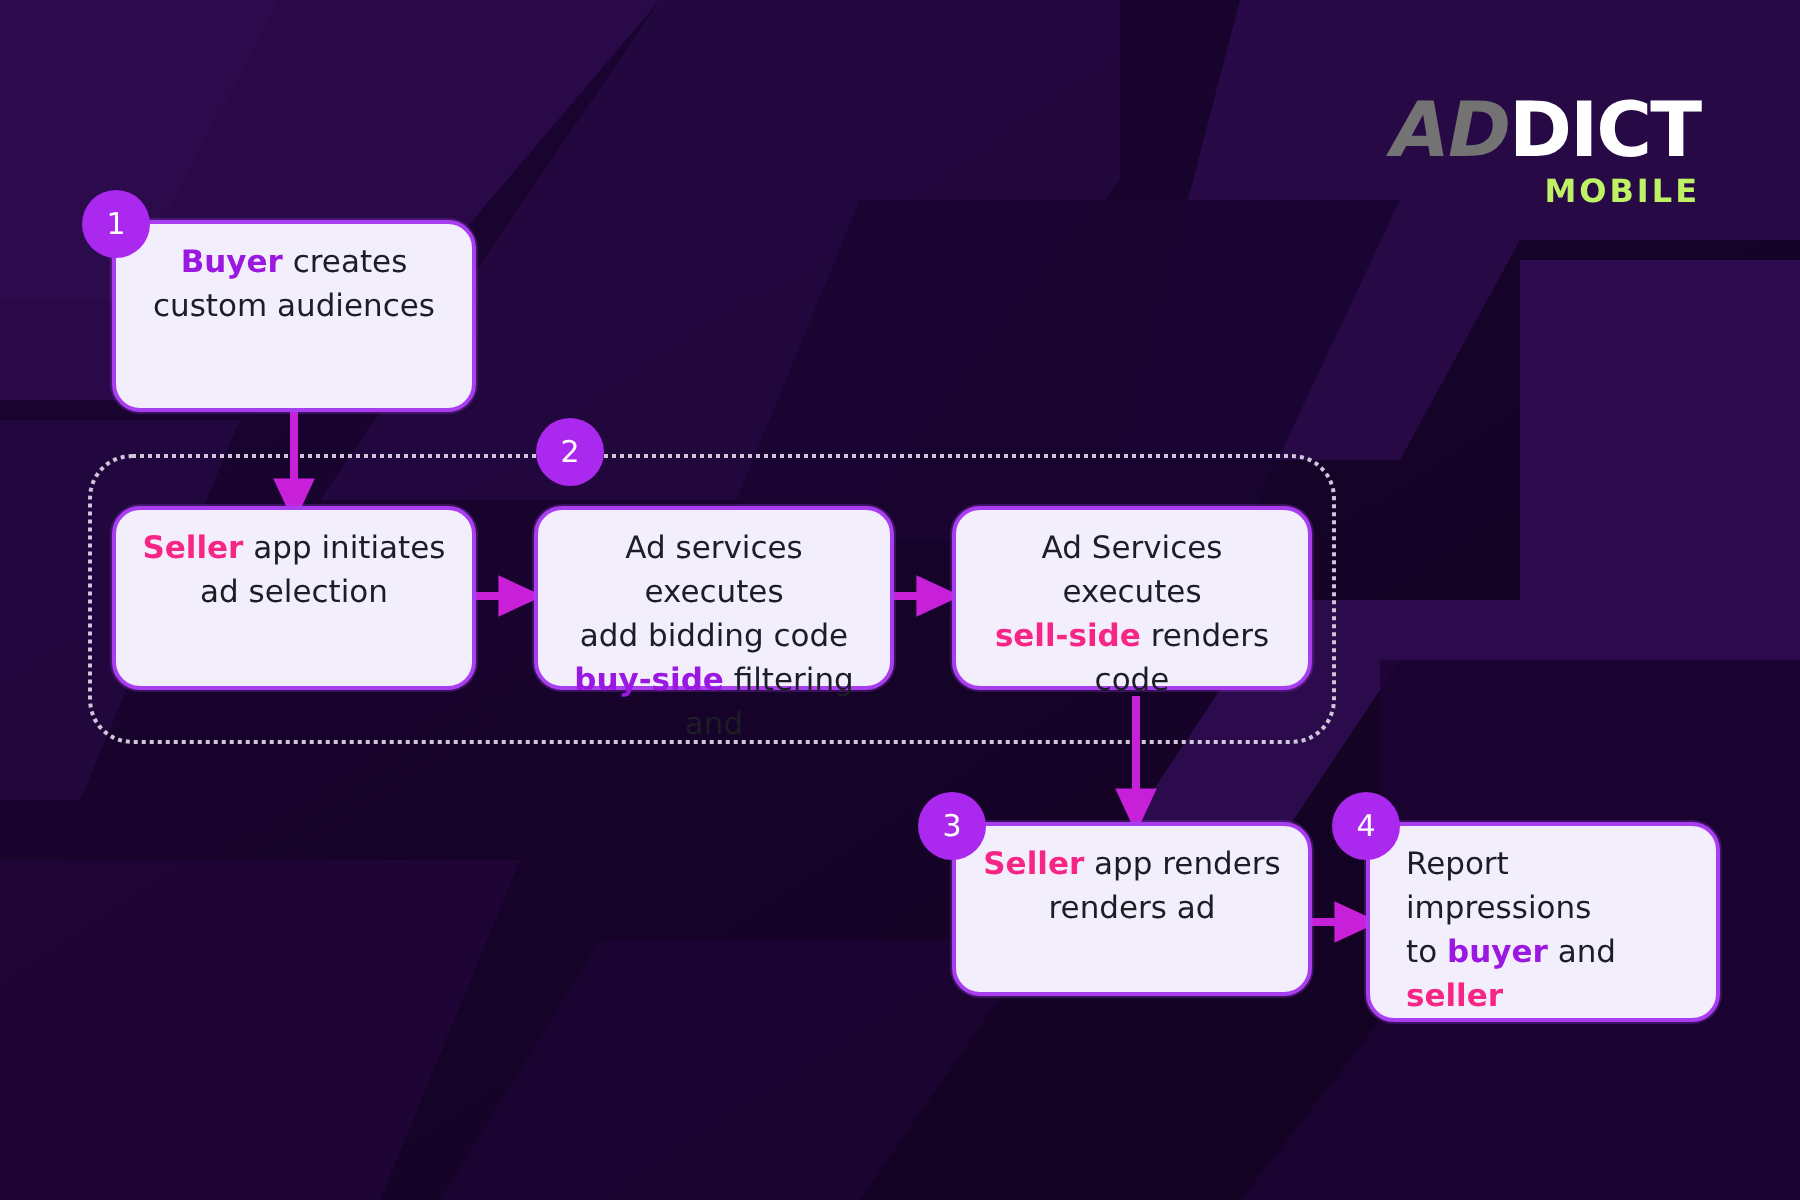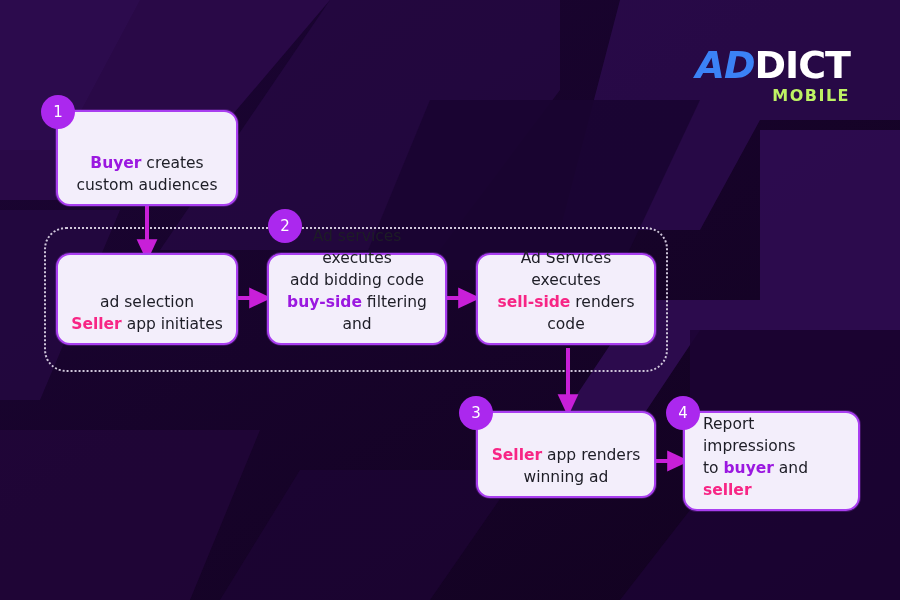--- a/index.html
+++ b/index.html
@@ -37,21 +37,21 @@
     user-select: none;
   }
   .logo-main {
     font-family: "DejaVu Sans", sans-serif;
     font-size: 38px;
     font-weight: bold;
     letter-spacing: -1px;
     white-space: nowrap;
   }
   .logo-ad {
-    color: #3b82f6;
+    color: #737373;
     font-style: italic;
   }
   .logo-dict {
     color: #ffffff;
     margin-top: 44px;
   }
   .logo-sub {
     margin-top: 4px;
     font-size: 16px;
     letter-spacing: 1.5px;
@@ -73,21 +73,21 @@
   .node {
     position: absolute;
     box-sizing: border-box;
     background: #f3eefb;
     border: 2px solid #a93ef0;
     border-radius: 14px;
     color: #1d1d26;
     font-size: 15.5px;
     line-height: 22px;
     display: flex;
-    align-items: flex-end;
+    align-items: flex-start;
     justify-content: center;
     text-align: center;
     padding: 8px 12px;
     box-shadow: 0 0 0 1px rgba(168, 62, 240, 0.25);
   }
   .node .txt { width: 100%; }
   .node.left-align { justify-content: flex-start; text-align: left; }
   .node.left-align .txt { padding-left: 6px; }
   b.purple { color: #9b18e0; font-weight: bold; }
   b.pink { color: #f72585; font-weight: bold; }
@@ -172,22 +172,22 @@
       <div>custom audiences</div>
     </div>
   </div>
 
   <div class="badge" style="left:268px;top:209px;">
     <span>2</span>
   </div>
 
   <div class="node" style="left:56px;top:253px;width:182px;height:92px;">
     <div class="txt">
+      <div><b class="pink">Seller</b><span> app initiates</span></div>
       <div>ad selection</div>
-      <div><b class="pink">Seller</b><span> app initiates</span></div>
     </div>
   </div>
 
   <div class="node" style="left:267px;top:253px;width:180px;height:92px;">
     <div class="txt">
       <div>Ad services executes</div>
       <div>add bidding code</div>
       <div><b class="purple">buy-side</b><span> filtering and</span></div>
     </div>
   </div>
@@ -199,21 +199,21 @@
       <div>code</div>
     </div>
   </div>
 
   <div class="badge" style="left:459px;top:396px;">
     <span>3</span>
   </div>
   <div class="node" style="left:476px;top:411px;width:180px;height:87px;">
     <div class="txt">
       <div><b class="pink">Seller</b><span> app renders</span></div>
-      <div>winning ad</div>
+      <div>renders ad</div>
     </div>
   </div>
 
   <div class="badge" style="left:666px;top:396px;">
     <span>4</span>
   </div>
   <div class="node left-align" style="left:683px;top:411px;width:177px;height:100px;">
     <div class="txt">
       <div>Report impressions</div>
       <div><span>to </span><b class="purple">buyer</b><span> and </span><b class="pink">seller</b></div>

